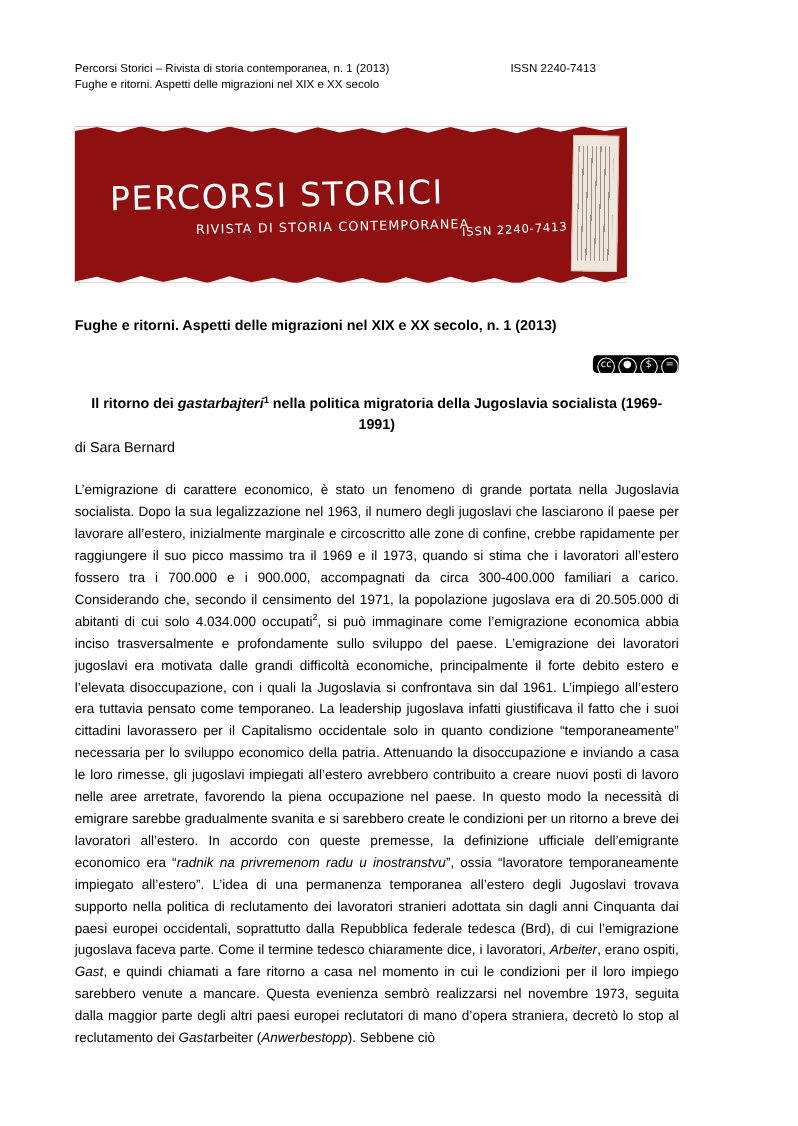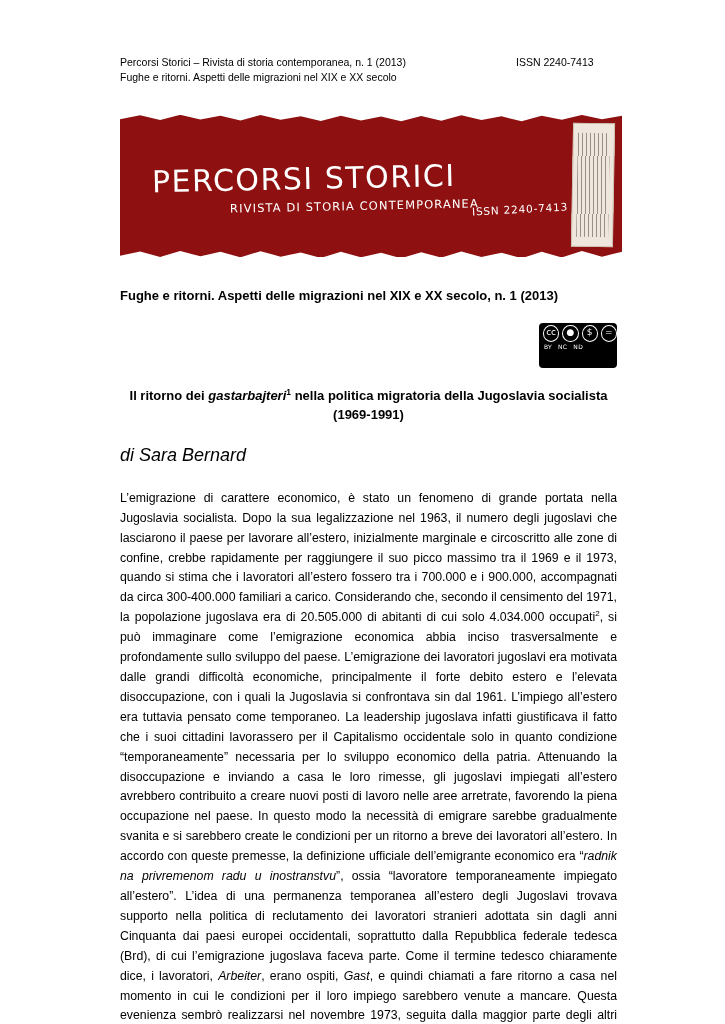--- a/index.html
+++ b/index.html
@@ -13,21 +13,21 @@
     font-family: "Liberation Sans", sans-serif;
     color: #000000;
     position: relative;
     overflow: hidden;
   }
   .page {
     position: relative;
     width: 725px;
     height: 1024px;
     box-sizing: border-box;
-    padding: 55px 108px 0 120px;
+    padding: 55px 108px 0 68px;
   }
   .header-block {
     font-size: 10.5px;
     line-height: 1.45;
     margin-bottom: 30px;
     position: relative;
   }
   .header-line {
     white-space: pre;
   }
@@ -135,21 +135,21 @@
     width: 100%;
   }
   .cc-row {
     display: flex;
     justify-content: flex-end;
     margin-top: 14px;
     margin-bottom: 18px;
   }
   .cc-badge {
     width: 78px;
-    height: 45px;
+    height: 16px;
     background: #000000;
     border-radius: 4px;
     position: relative;
     display: flex;
     flex-direction: column;
     justify-content: flex-start;
     overflow: hidden;
   }
   .cc-badge .glyphs {
     display: flex;
@@ -187,24 +187,23 @@
   }
   .art-title .ital {
     font-style: italic;
   }
   .art-title sup {
     font-size: 8.5px;
     vertical-align: super;
     font-weight: bold;
   }
   .art-author {
-    font-size: 18px;
-    font-style: italic;
+    font-size: 13px;
     line-height: 1.5;
-    margin-top: 17px;
+    margin-top: 1px;
     margin-bottom: 20px;
   }
 
   
   .body-text {
     font-size: 12.3px;
     line-height: 1.62;
     text-align: justify;
     text-justify: inter-word;
     hyphens: none;

